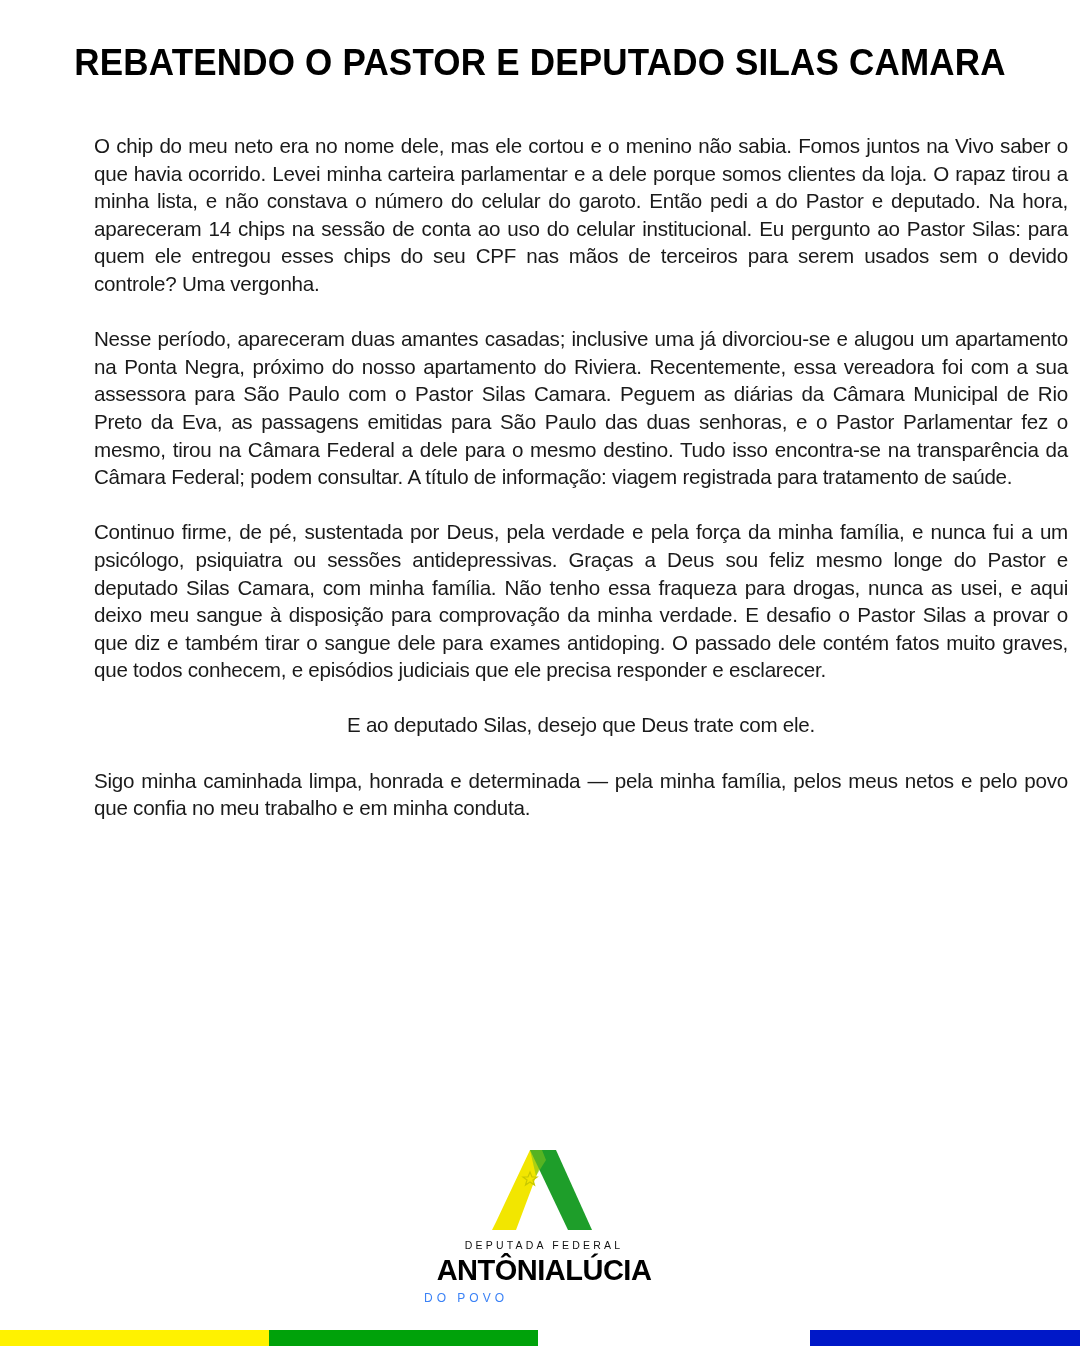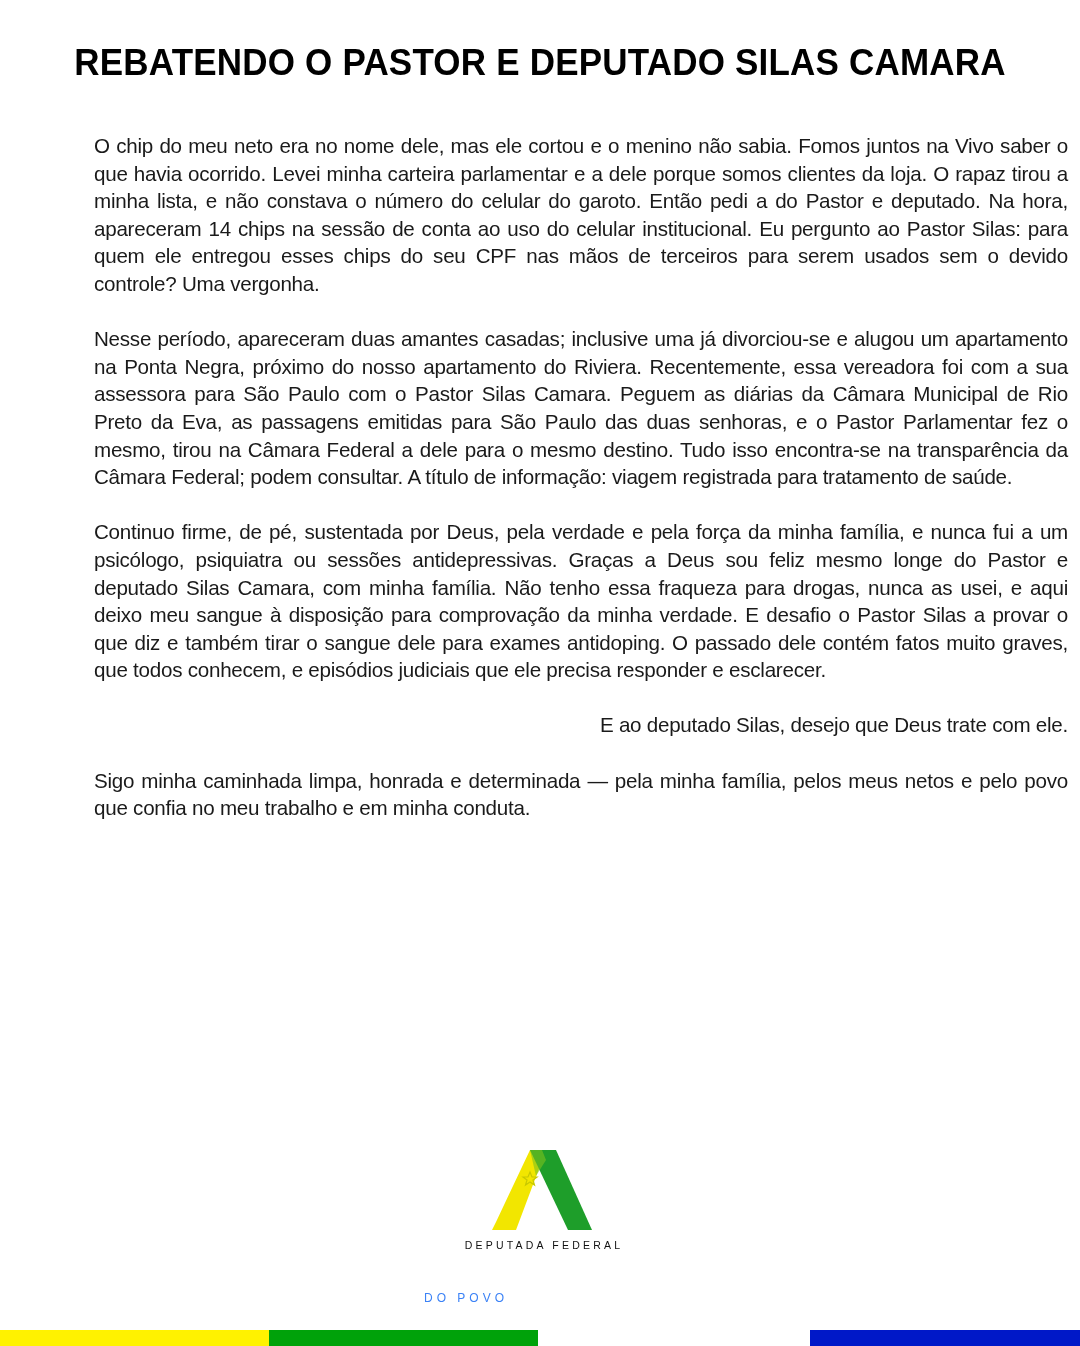--- a/index.html
+++ b/index.html
@@ -7,21 +7,21 @@
   .title {
     position: absolute; top: 42px; left: 0; width: 1080px; text-align: center;
     font-family: "Liberation Sans", sans-serif; font-weight: bold; font-size: 35px;
     letter-spacing: 0.2px; color: #000; transform: scaleY(1.08);
   }
   .content { position: absolute; top: 132px; left: 54px; width: 974px; margin-left: 40px; }
   .para {
     font-size: 20.6px; line-height: 27.6px; text-align: justify; margin: 0 0 27.6px 0;
     color: #1a1a1a; letter-spacing: -0.25px;
   }
-  .para.left { text-align: right; }
+  .para.left { text-align: center; }
   .signature { font-weight: bold; font-size: 20.6px; line-height: 27.6px; color: #000; margin-top: 0; }
   .logo { position: absolute; top: 1146px; left: 424px; width: 240px; height: 165px; }
   .logo svg { position: absolute; left: 60px; top: 0; }
   .logo .sub1 { position: absolute; top: 93px; left: 0; width: 240px; text-align: center; font-size: 10.5px; letter-spacing: 3.2px; color: #111; }
   .logo .name { position: absolute; top: 108px; left: 0; width: 240px; text-align: center; font-size: 29px; font-weight: bold; letter-spacing: -0.5px; color: #000; }
   .logo .sub2 { position: absolute; top: 145px; left: 0; width: 240px; font-size: 12px; letter-spacing: 4px; color: #3b82f6; }
   .bar { position: absolute; top: 1330px; height: 16px; }
   .bar.yellow { left: 0; width: 269px; background: #fff200; }
   .bar.green { left: 269px; width: 269px; background: #00a20a; }
   .bar.blue { left: 810px; width: 270px; background: #0018c8; }
@@ -42,18 +42,19 @@
 </div>
 
 <div class="logo">
   <svg width="120" height="90" viewBox="0 0 120 90">
     <path d="M46 4 L62 4 L32 84 L8 84 Q10 80 12 76 Z" fill="#f2e600"></path>
     <path d="M46 4 L72 4 L108 84 L84 84 Z" fill="#1e9e2a"></path>
     <path d="M46 4 L58 4 L62 14 L52 30 Z" fill="#7cc21e" opacity="0.6"></path>
     <polygon points="46,26 48,31 53,31 49,34 50.5,39 46,36 41.5,39 43,34 39,31 44,31" fill="none" stroke="#c8c800" stroke-width="1.2"></polygon>
   </svg>
   <div class="sub1">DEPUTADA FEDERAL</div>
+  <div class="name">ANTÔNIALÚCIA</div>
   <div class="sub2">DO POVO</div>
 </div>
 
 <div class="bar yellow"></div>
 <div class="bar green"></div>
 <div class="bar blue"></div>
 
 </body></html>

